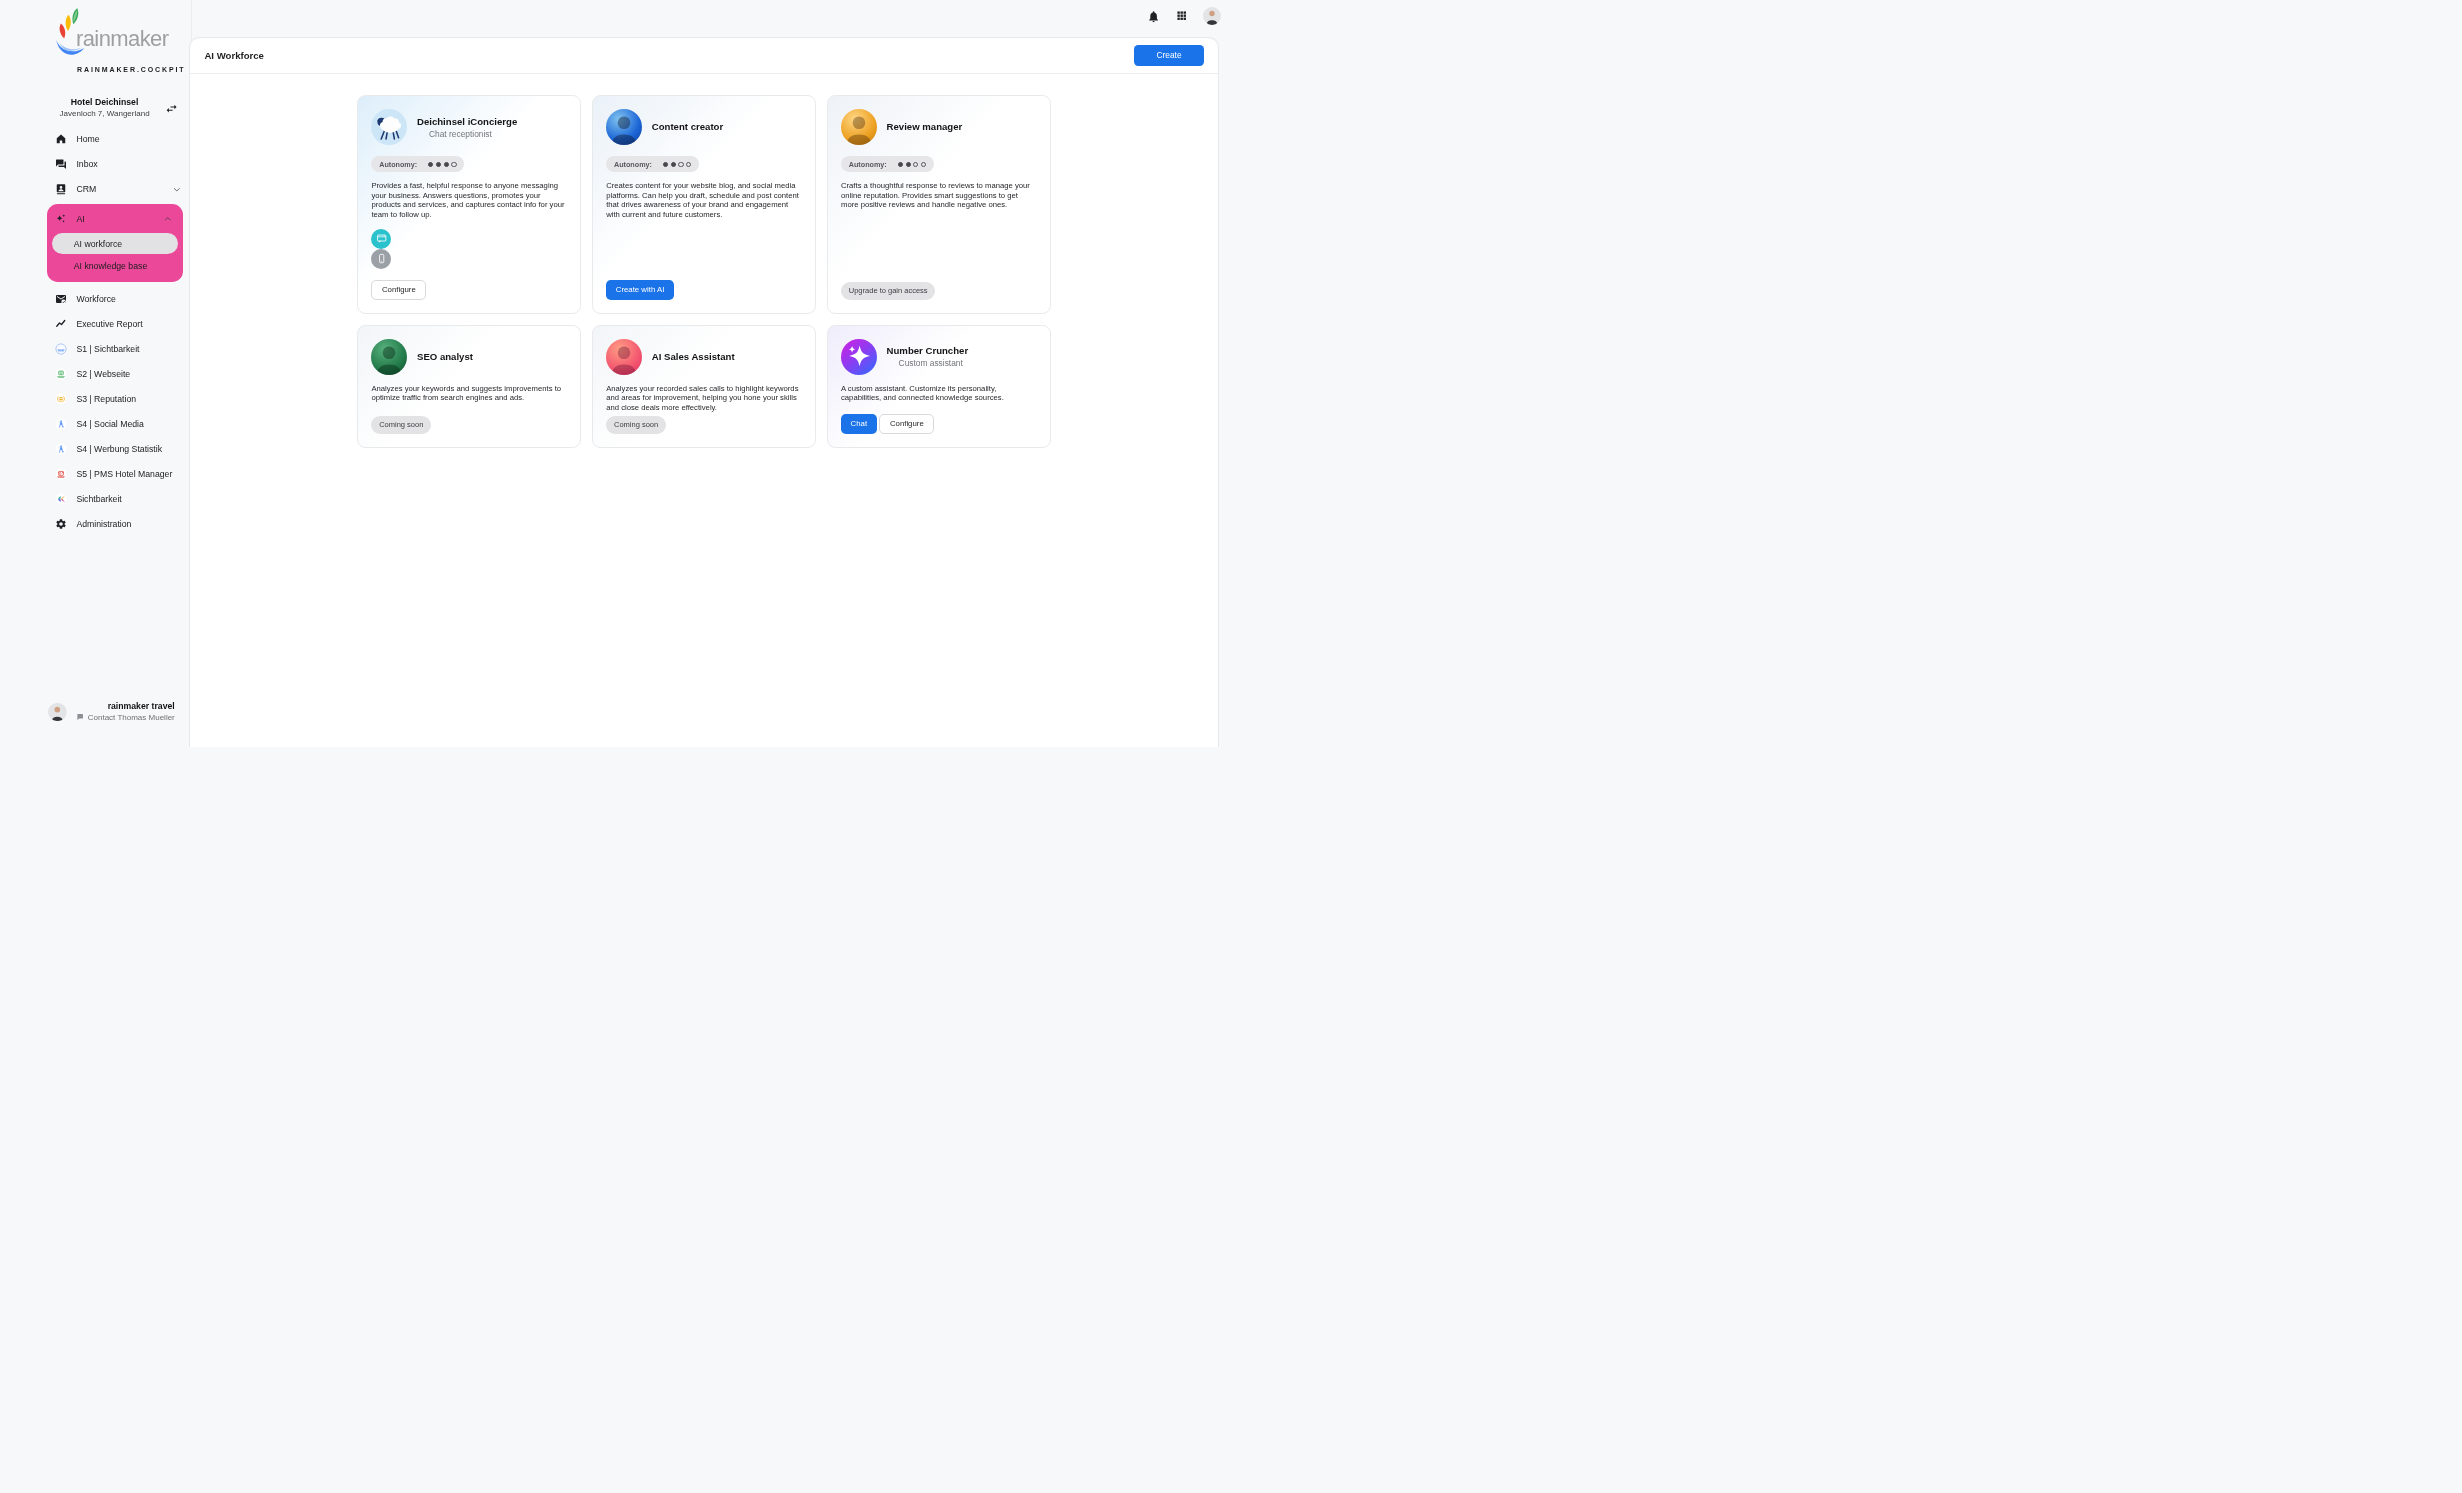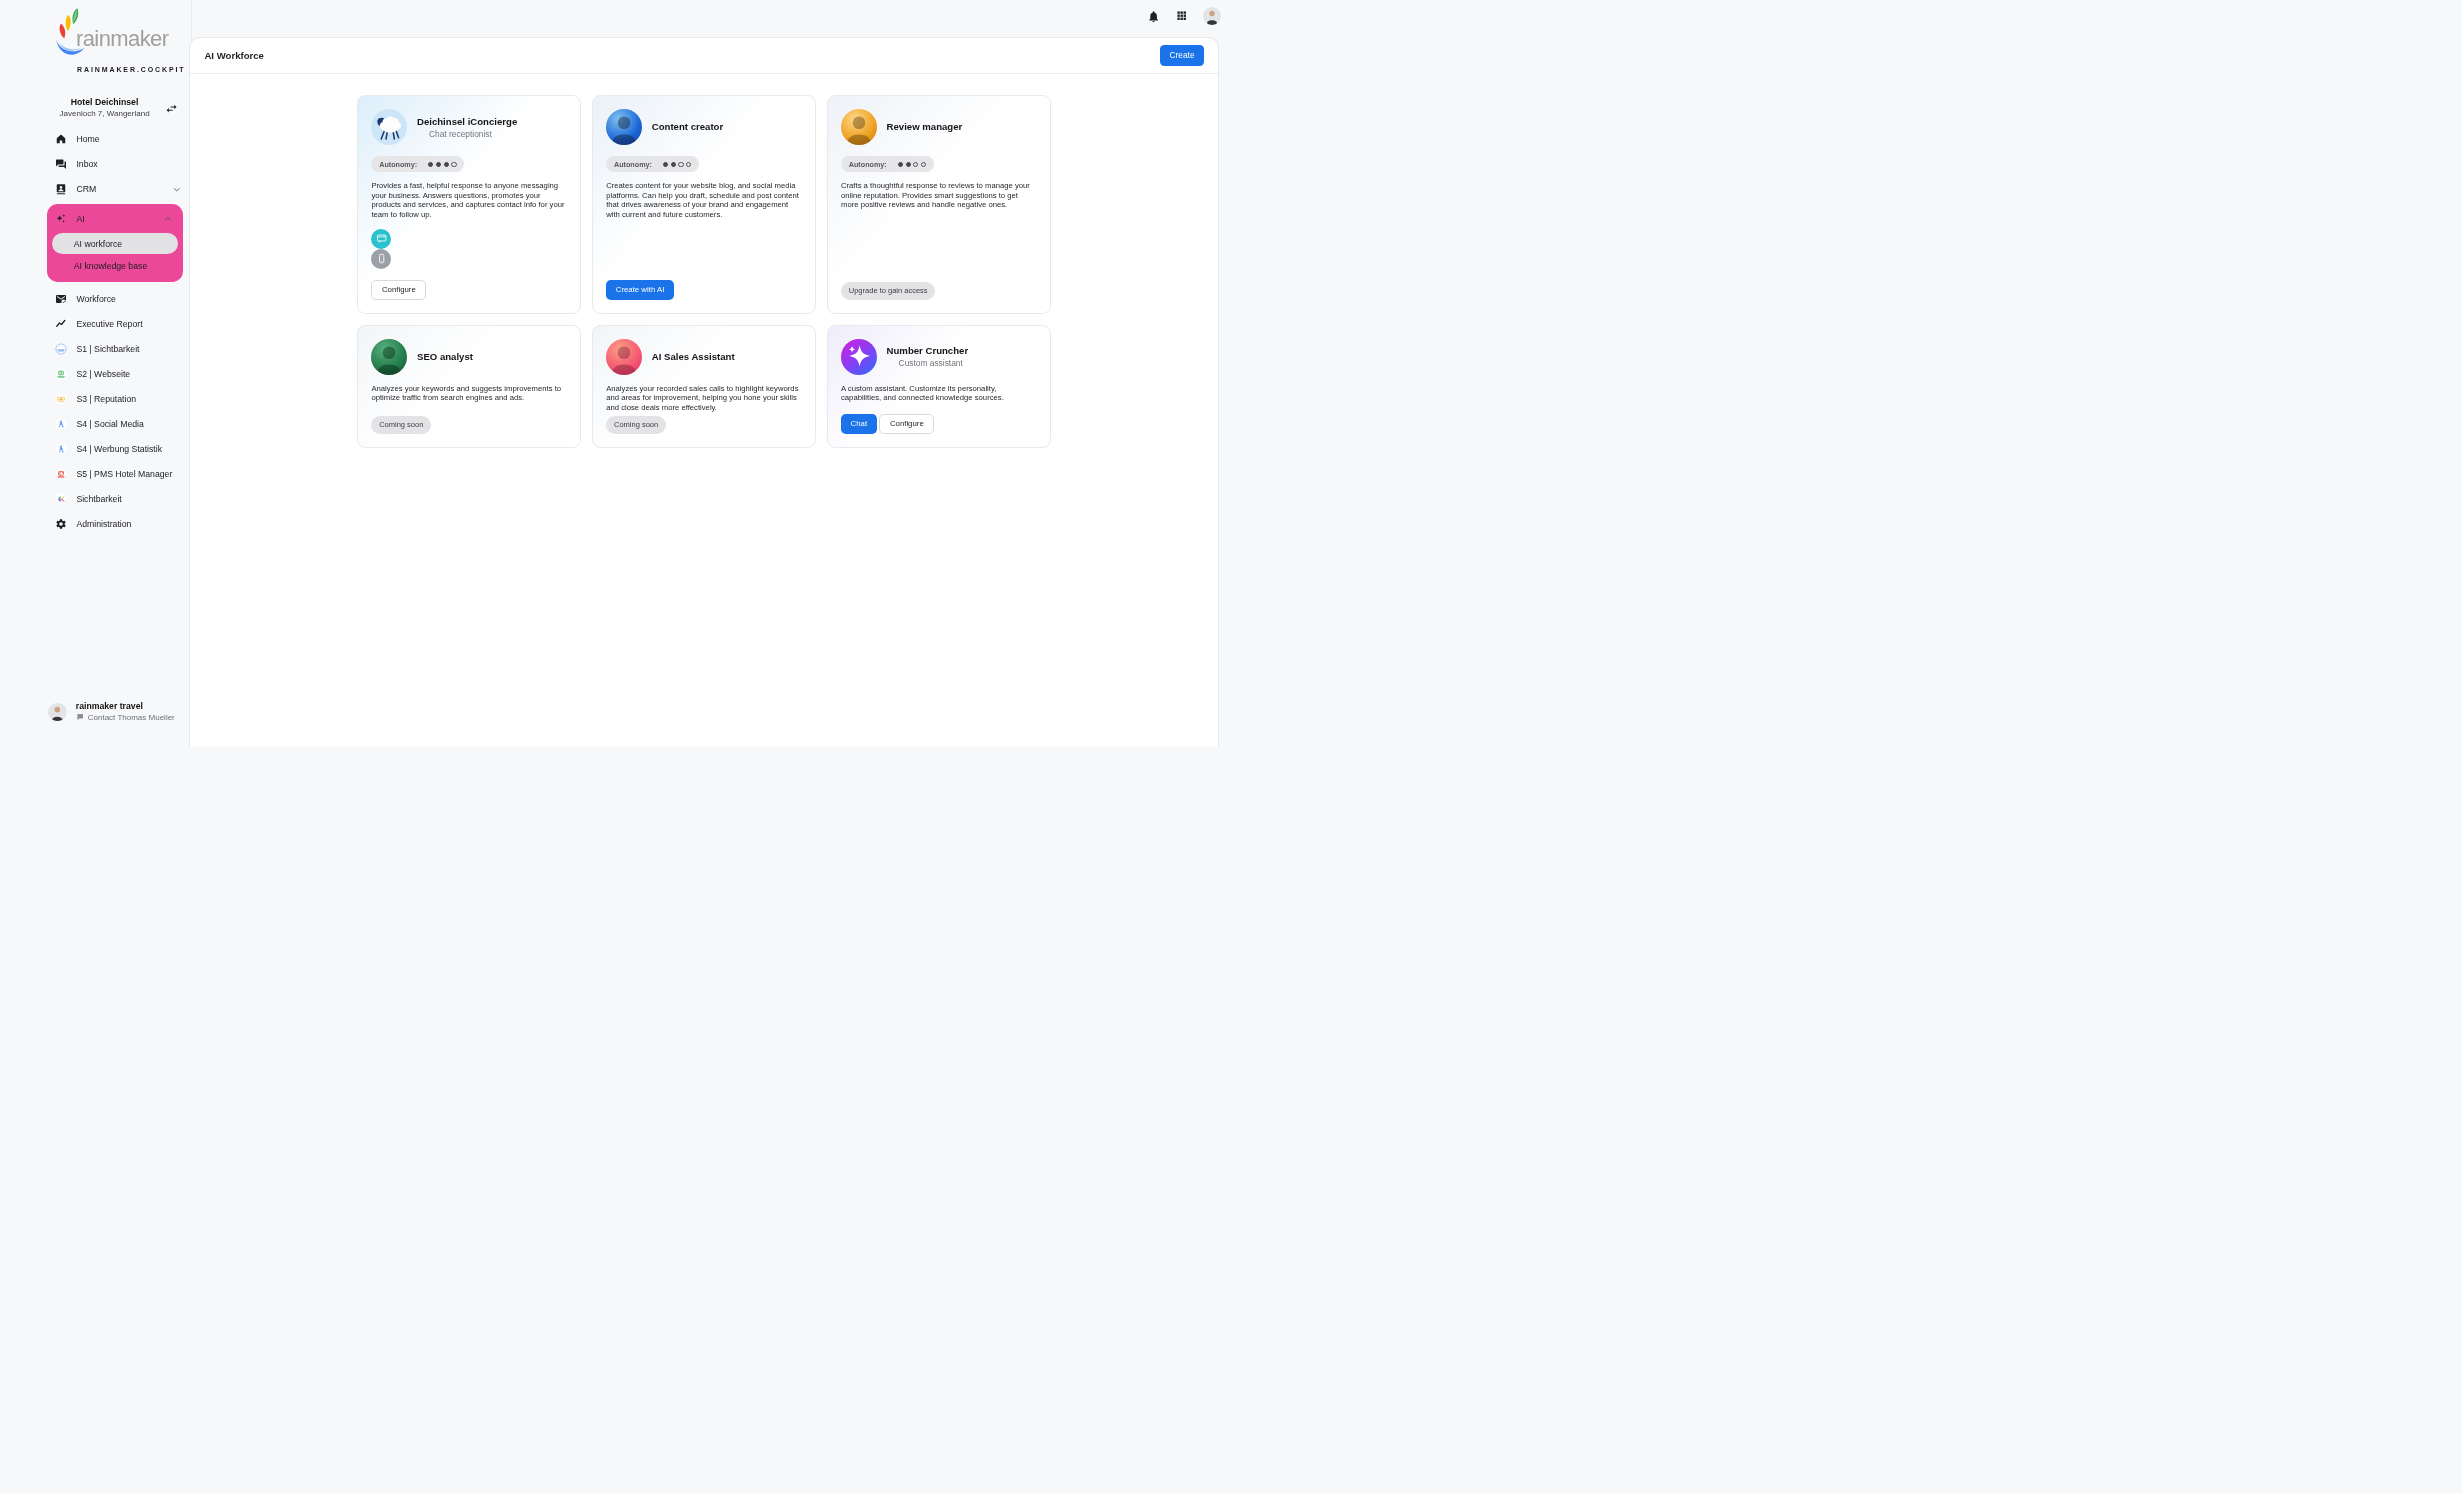--- a/index.html
+++ b/index.html
@@ -39,21 +39,21 @@
   .chev{margin-left:auto;width:9.6px;height:9.6px;display:flex;}
   .chev svg{width:9.6px;height:9.6px;}
   .ai-group{margin:2.4px 8.4px 4.8px 6px;background:#ec4899;border-radius:10.8px;padding:2.4px 0 3.6px;}
   .ai-group .nav-item{padding-left:8.4px;}
   .ai-child{
     height:21.6px;display:flex;align-items:center;margin:1.2px 4.8px;
     padding-left:22px;border-radius:600px;font-size:8.7px;color:#1b1c1e;cursor:pointer;
   }
   .ai-child.selected{background:#e2e2e5;}
   .side-footer{
-    margin-top:auto;padding:0 8.4px 12px 7.2px;display:flex;gap:9px;align-items:center;
+    margin-top:auto;padding:0 8.4px 12px 7.2px;display:flex;gap:9px;align-items:center;text-align:right;
   }
   .side-avatar{width:18.6px;height:18.6px;border-radius:50%;overflow:hidden;flex-shrink:0;}
   .side-avatar svg{width:18.6px;height:18.6px;display:block;}
   .sf-org{font-size:8.7px;font-weight:700;color:#121212;}
   .sf-contact{margin-top:1.8px;display:flex;align-items:center;gap:3.6px;font-size:8px;color:#6f7072;cursor:pointer;}
   .sf-contact svg{width:8.4px;height:8.4px;}
   
   .topbar{position:absolute;top:7.2px;right:9.6px;display:flex;align-items:center;gap:16px;}
   .tb-icon{cursor:pointer;display:flex;}
   .tb-icon svg{width:13.2px;height:13.2px;}
@@ -65,21 +65,21 @@
     position:absolute;left:189px;top:37px;right:12px;bottom:0;
     background:#fff;border:0.6px solid #e7e8ea;border-bottom:none;
     border-radius:10.8px 10.8px 0 0;overflow:hidden;
   }
   .content-header{
     height:36px;display:flex;align-items:center;padding:0 14.4px;
     border-bottom:0.6px solid #eceef0;
   }
   .page-title{font-size:9.6px;font-weight:600;color:#1f2023;}
   .create-btn{
-    margin-left:auto;height:20.4px;padding:0 9px;border:none;border-radius:4.2px;
+    margin-left:auto;height:20.4px;padding:0 22px;border:none;border-radius:4.2px;
     background:var(--accent);color:#fff;font-size:8.4px;font-family:inherit;cursor:pointer;
   }
   
   .agent-grid{
     width:692px;margin:21px auto 0;display:grid;
     grid-template-columns:repeat(3,224px);gap:10.8px;justify-content:center;
   }
   .agent-card{
     border:0.6px solid #e8e9eb;border-radius:8.4px;padding:13.2px;
     display:flex;flex-direction:column;

